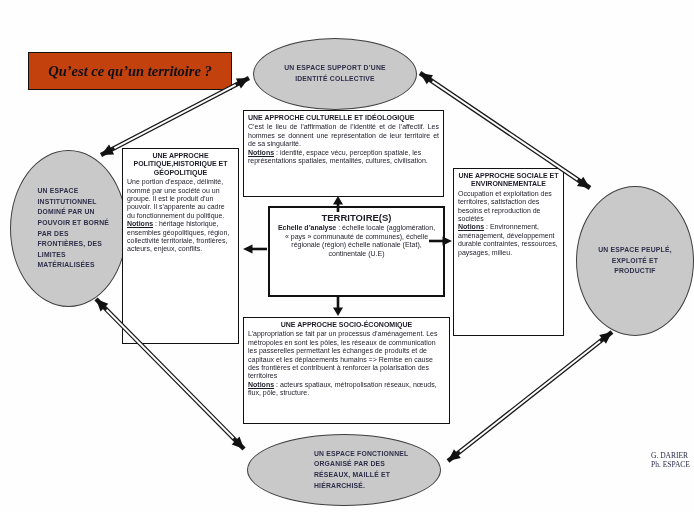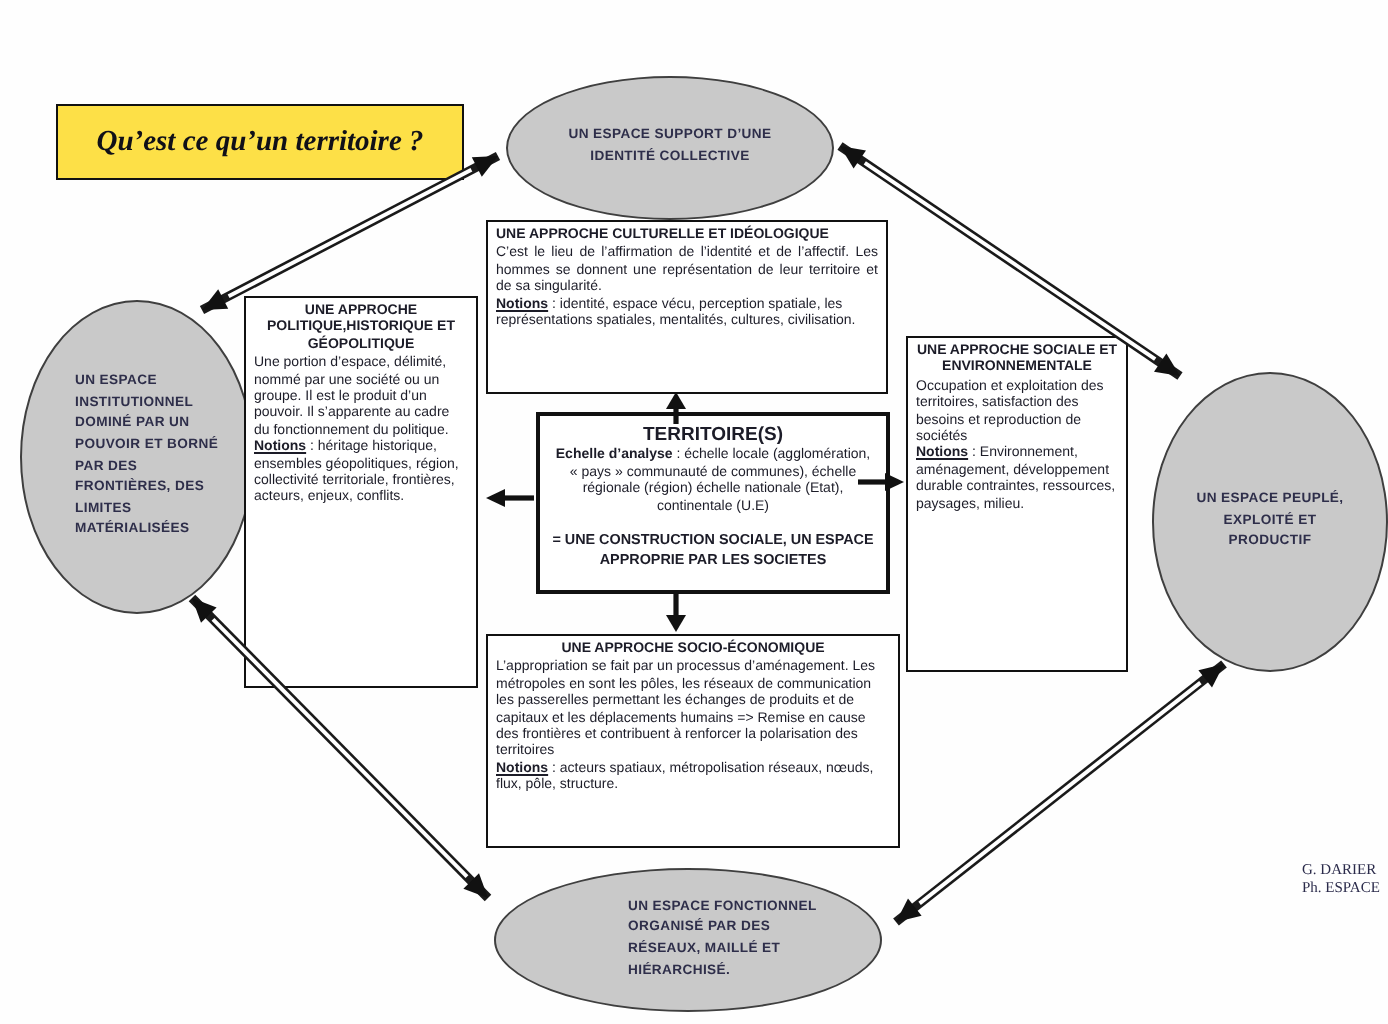--- a/index.html
+++ b/index.html
@@ -6,21 +6,21 @@
   .stage{
     position:relative;width:694px;height:512px;background:#fefefe;
     font-family:"Liberation Sans", sans-serif;color:#1c1c28;overflow:hidden;
   }
   .arrows{position:absolute;left:0;top:0;pointer-events:none;z-index:5;}
   
   .title-box{
     position:absolute;left:28px;top:52px;width:202px;height:36px;
     border:1px solid #111;display:flex;align-items:center;justify-content:center;
     font-family:"Liberation Serif", serif;font-style:italic;font-weight:bold;
-    font-size:14.5px;color:#101018;background:#fde047;
+    font-size:14.5px;color:#101018;background:#c2410c;
   }
   
   .ellipse{
     position:absolute;border-radius:50%;background:#c9c9c9;border:1.6px solid #3f3f3f;
     display:flex;align-items:center;justify-content:center;z-index:2;
     font-weight:bold;font-size:6.8px;letter-spacing:.2px;line-height:1.55;color:#2e2e4a;
   }
   .e-top{left:253px;top:38px;width:162px;height:70px;}
   .e-top .etext{width:112px;text-align:center;}
   .e-left{left:10px;top:150px;width:115px;height:155px;}
@@ -43,21 +43,21 @@
   .body-just{text-align:justify;margin:0;}
   .body-left{text-align:left;margin:0;}
   .notions{margin:0;text-align:left;}
   .nl{font-weight:bold;text-decoration:underline;}
   .c-title{font-weight:bold;font-size:9.5px;margin:0 0 1px 0;}
   .c-echelle{margin:0;}
   .c-echelle .b{font-weight:bold;}
   .c-construction{font-weight:bold;font-size:7.2px;margin-top:7px;line-height:1.35;}
   
   .credits{
-    position:absolute;left:651px;top:430px;z-index:3;
+    position:absolute;left:651px;top:451px;z-index:3;
     font-family:"Liberation Serif", serif;font-size:7.5px;line-height:1.25;color:#2a2a4a;
   }
 </style>
 </head>
 <body>
 
 <div class="stage">
 
   <div class="title-box">
     <span>Qu’est ce qu’un territoire ?</span>
@@ -96,21 +96,20 @@
 
   <div class="box b-economic">
     <p class="h-center">UNE APPROCHE SOCIO-ÉCONOMIQUE</p>
     <p class="body-left">L’appropriation se fait par un processus d’aménagement. Les métropoles en sont  les pôles, les réseaux de communication les passerelles permettant les échanges de produits et de capitaux et les déplacements humains =&gt; Remise en cause des frontières et contribuent à renforcer la polarisation des territoires</p>
     <p class="notions"><span class="nl">Notions</span><span> : acteurs spatiaux, métropolisation  réseaux, nœuds, flux, pôle, structure.</span></p>
   </div>
 
   <div class="box b-center">
     <div class="c-title">TERRITOIRE(S)</div>
     <div class="c-echelle"><span class="b">Echelle d’analyse</span><span> : échelle locale (agglomération, « pays » communauté de communes), échelle régionale (région) échelle nationale (Etat), continentale (U.E)</span></div>
-    <div class="c-construction">= UNE CONSTRUCTION SOCIALE, UN ESPACE APPROPRIE PAR LES SOCIETES</div>
   </div>
 
   <div class="credits">
     <div>G. DARIER</div>
     <div>Ph. ESPACE</div>
   </div>
 
   <svg class="arrows" width="694" height="512" viewBox="0 0 694 512">
 
     <g>

